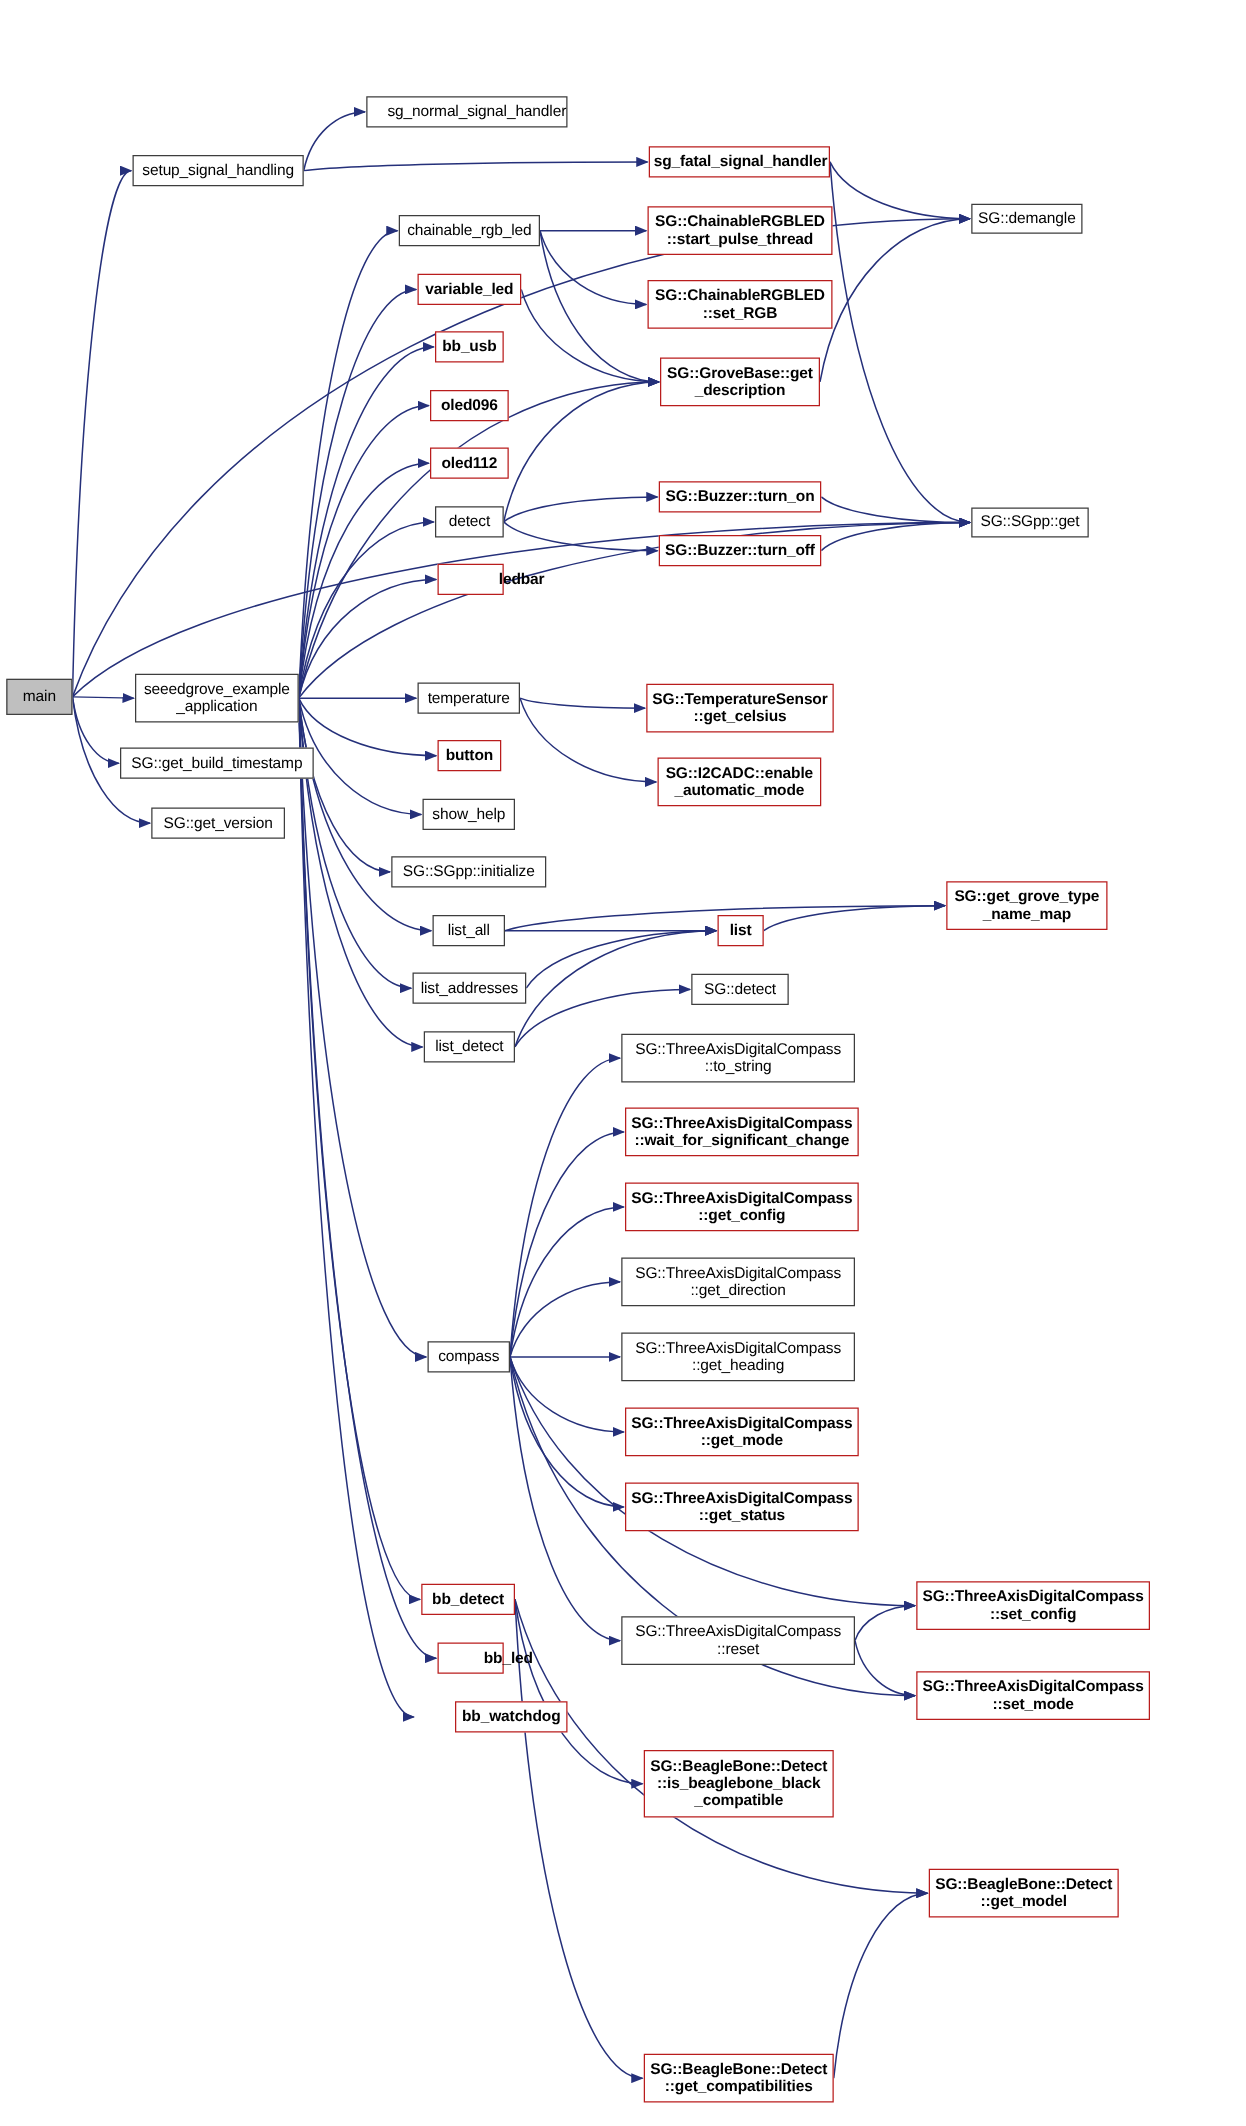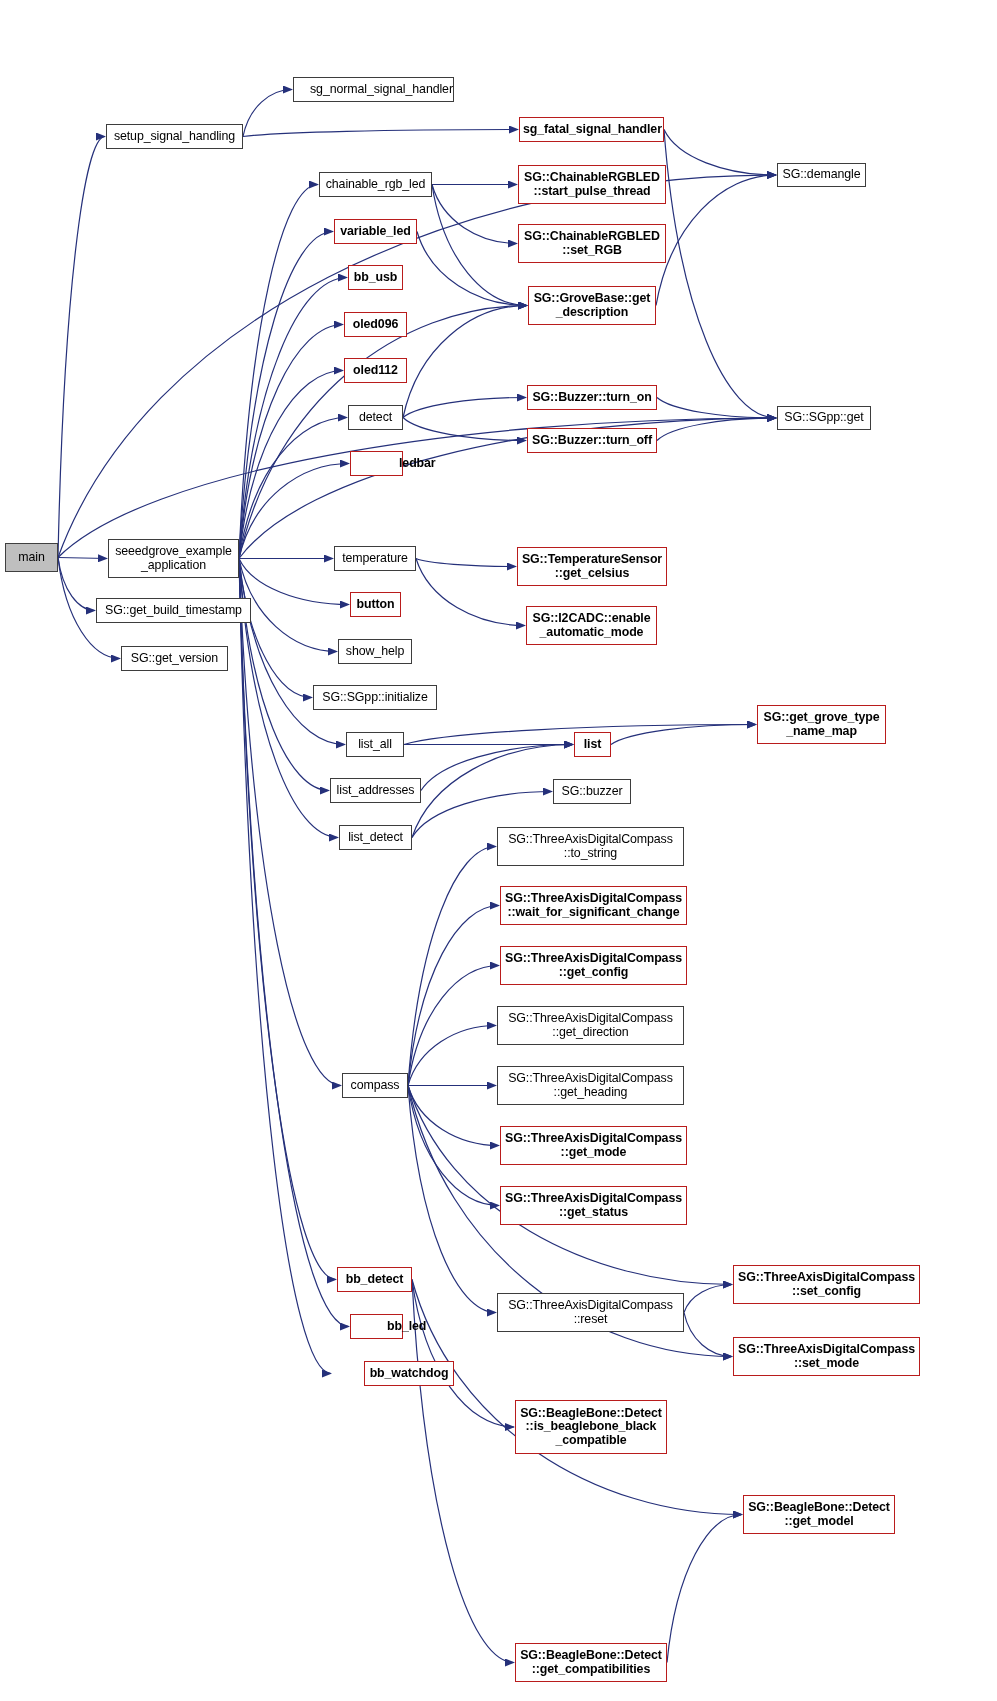--- a/index.html
+++ b/index.html
@@ -124,21 +124,21 @@
       <div class="node" style="left: 338px; top: 639px; width: 74px; height: 25px;"><span>show_help</span></div>
       <div class="node" style="left: 313px; top: 685px; width: 124px; height: 25px;"><span>SG::SGpp::initialize</span></div>
       <div class="node" style="left: 96px; top: 598px; width: 155px; height: 25px;"><span>SG::get_build_timestamp</span></div>
       <div class="node" style="left: 121px; top: 646px; width: 107px; height: 25px;"><span>SG::get_version</span></div>
       <div class="node" style="left: 346px; top: 732px; width: 58px; height: 25px;"><span>list_all</span></div>
       <div class="node red" style="left: 574px; top: 732px; width: 37px; height: 25px;"><span>list</span></div>
       <div class="node red" style="left: 757px; top: 705px; width: 129px; height: 39px;"><span>SG::get_grove_type
 _name_map</span></div>
       <div class="node" style="left: 330px; top: 778px; width: 91px; height: 25px; justify-content: flex-end;"><span>list_addresses</span></div>
       <div class="node" style="left: 339px; top: 825px; width: 73px; height: 25px;"><span>list_detect</span></div>
-      <div class="node" style="left: 553px; top: 779px; width: 78px; height: 25px;"><span>SG::buzzer</span></div>
+      <div class="node" style="left: 553px; top: 779px; width: 78px; height: 25px;"><span>SG::detect</span></div>
       <div class="node" style="left: 497px; top: 827px; width: 187px; height: 39px;"><span>SG::ThreeAxisDigitalCompass
 ::to_string</span></div>
       <div class="node red" style="left: 500px; top: 886px; width: 187px; height: 39px;"><span>SG::ThreeAxisDigitalCompass
 ::wait_for_significant_change</span></div>
       <div class="node red" style="left: 500px; top: 946px; width: 187px; height: 39px;"><span>SG::ThreeAxisDigitalCompass
 ::get_config</span></div>
       <div class="node" style="left: 497px; top: 1006px; width: 187px; height: 39px;"><span>SG::ThreeAxisDigitalCompass
 ::get_direction</span></div>
       <div class="node" style="left: 497px; top: 1066px; width: 187px; height: 39px;"><span>SG::ThreeAxisDigitalCompass
 ::get_heading</span></div>

